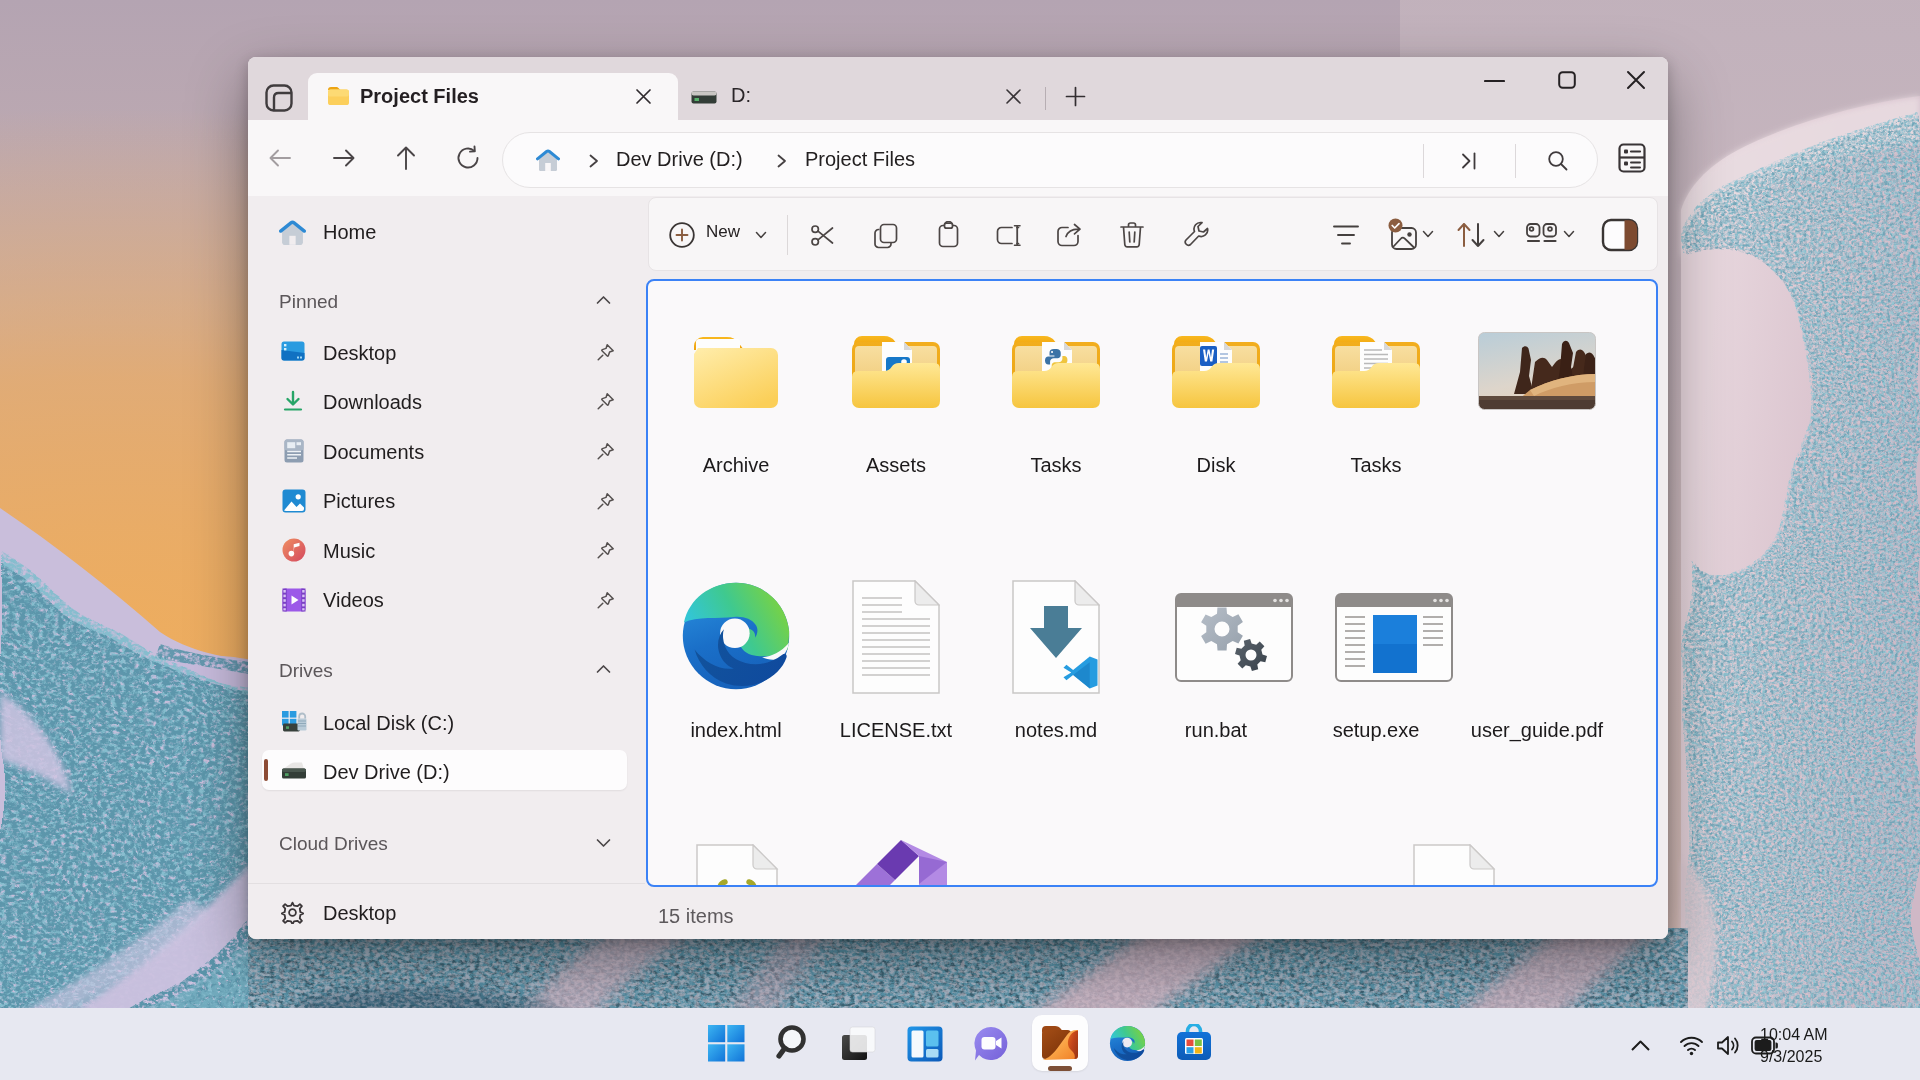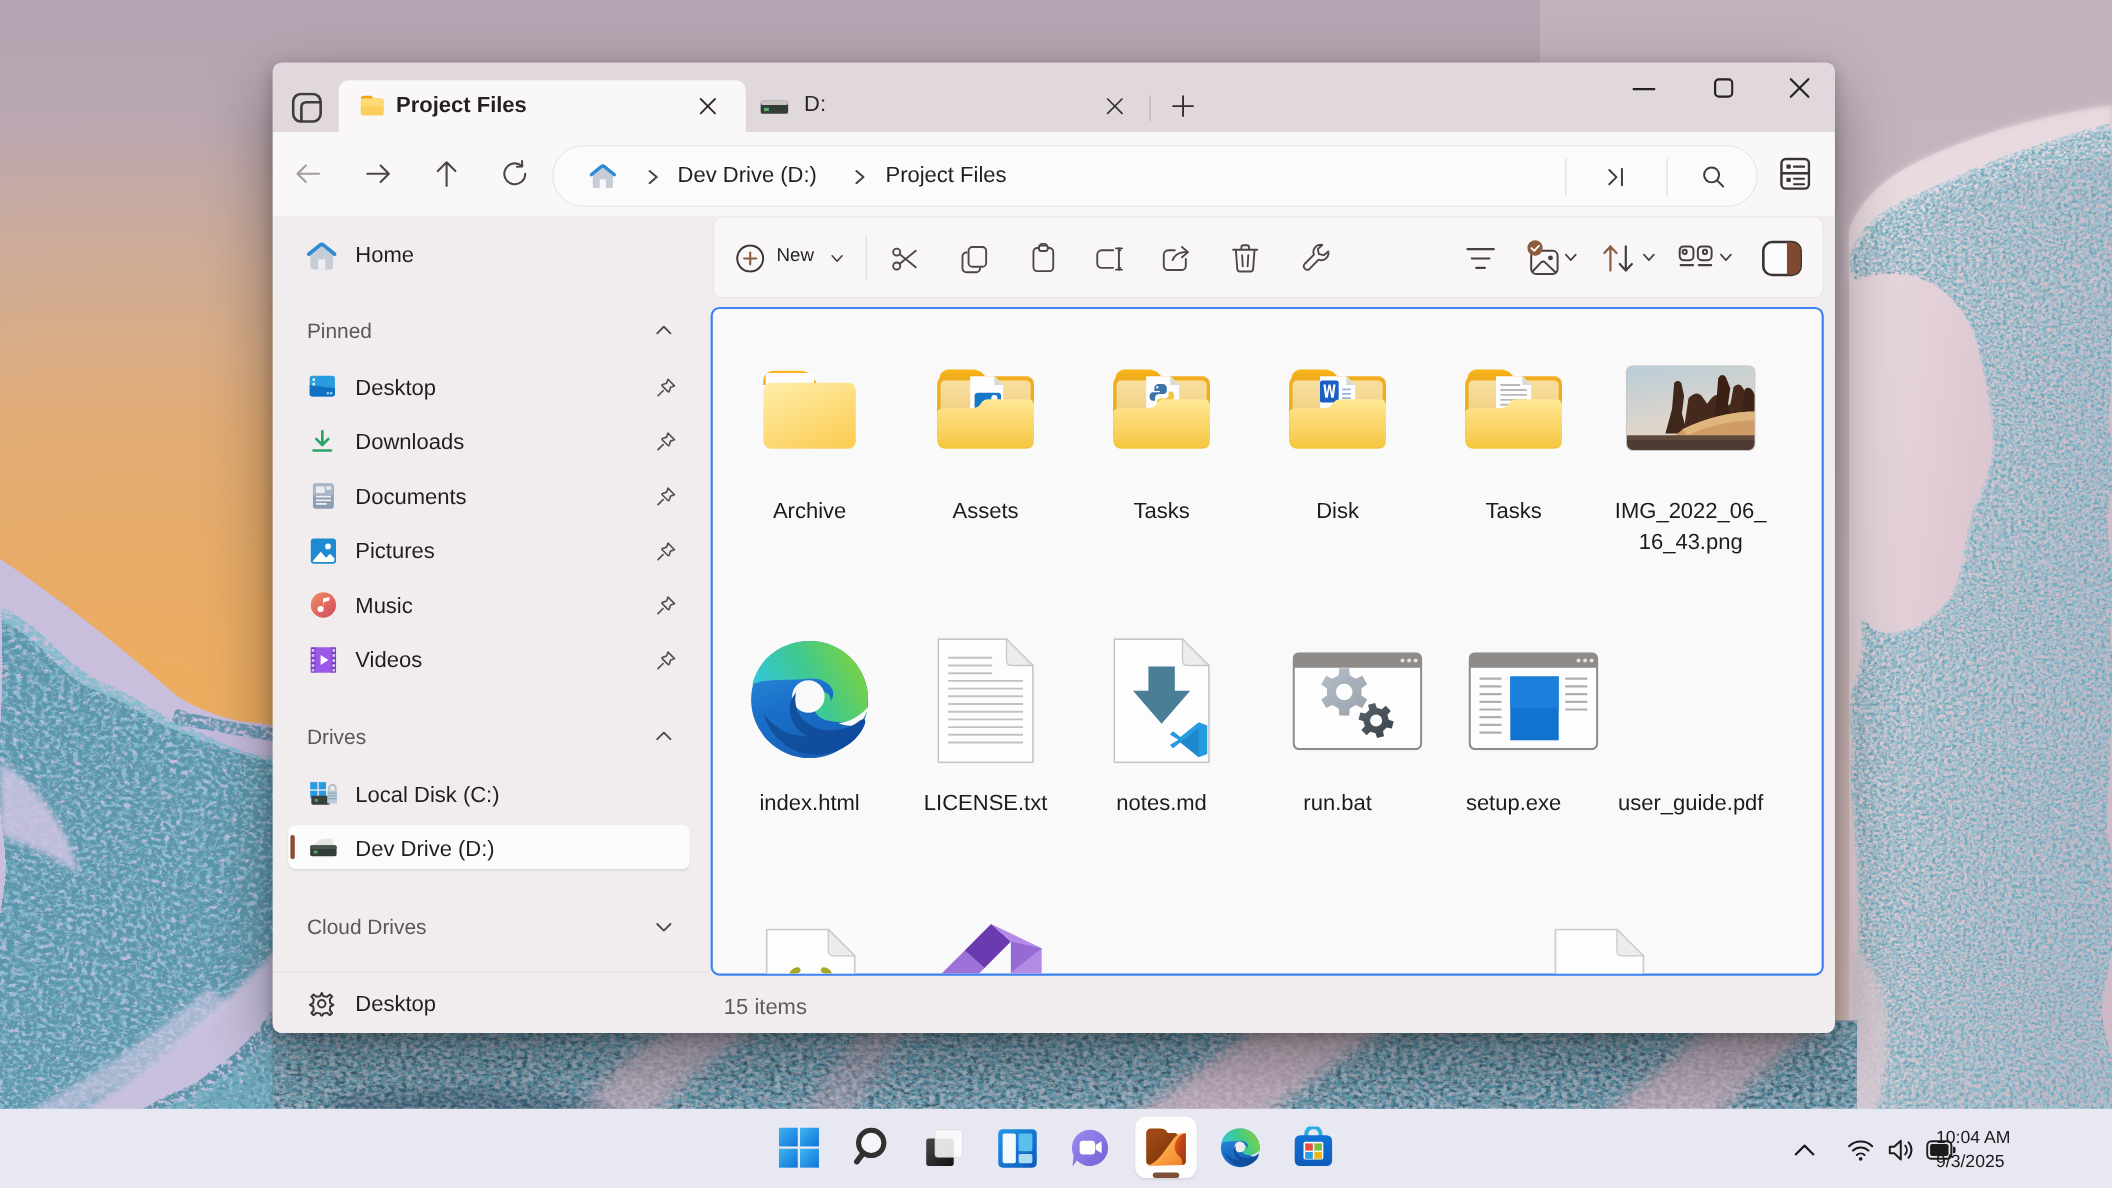--- a/index.html
+++ b/index.html
@@ -454,23 +454,20 @@
         </div>
     <div class="cell" style="left:328px;top:170px;width:160px">
           <div class="lbl">Tasks</div>
         </div>
     <div class="cell" style="left:488px;top:170px;width:160px">
           <div class="lbl">Disk</div>
         </div>
     <div class="cell" style="left:648px;top:170px;width:160px">
           <div class="lbl">Tasks</div>
         </div>
-    <div class="cell" style="left:806px;top:170px;width:166px">
-          <div class="lbl">IMG_2022_06_<br>16_43.png</div>
-        </div>
 
     <div class="icwrap" style="left:32px;top:299px">
           <svg width="112" height="112" viewBox="0 0 100 100">
       <circle cx="50" cy="50" r="47.5" fill="url(#ebl)"></circle>
       <path d="M3.5,38 C8,17 27,2.5 50,2.5 C75,2.5 95,21 97.5,46 C97.3,52 96.8,57 96,62 C87,68 74,69.5 64,67 C56,64.8 52,58.5 53,51 C54,45 58,41.5 63,44 C66,45.5 67.5,48 67,51.5 C69.5,48 70,43.5 67.5,40 C64,34.5 56,32 48,33 C34,34.8 15,32 3.5,38 Z" fill="url(#eg)"></path>
       <path d="M97.4,56 C90,64.5 82,68 73.5,69 C78,71.5 85,72 90.5,70 C94,65.5 96.6,61 97.4,56 Z" fill="#faf9fa"></path>
       <circle cx="49" cy="47.5" r="13.2" fill="#faf9fa"></circle>
       <path d="M13,62 C17,76 27,87 41,92.5 C58,98 76,93 87,82 C90.5,78.5 93.5,74 95,69.5 C96,66.5 93.8,64.8 91.3,66.8 C82,74 70,77 58.5,74 C46,71 39.5,62.5 38.5,52 C38.2,49 38.4,46.5 39.2,44 C35,48.5 33.2,55 34.2,61.5 C35.5,69.5 40.5,76 48,79 C36,81 22,73.5 13,62 Z" fill="url(#edk)"></path>
     </svg>
         </div>

